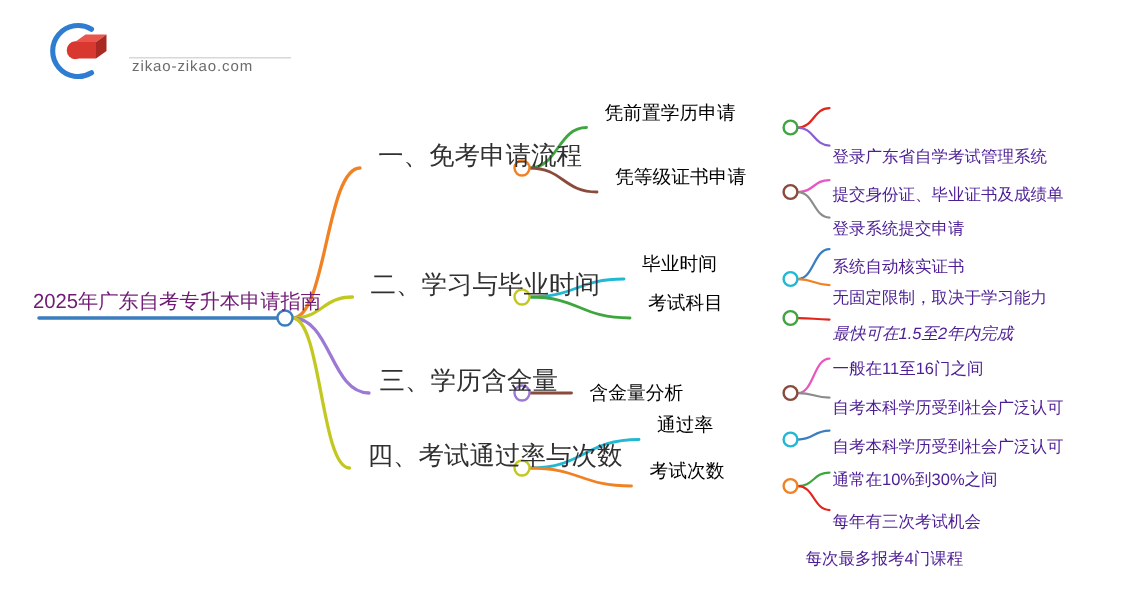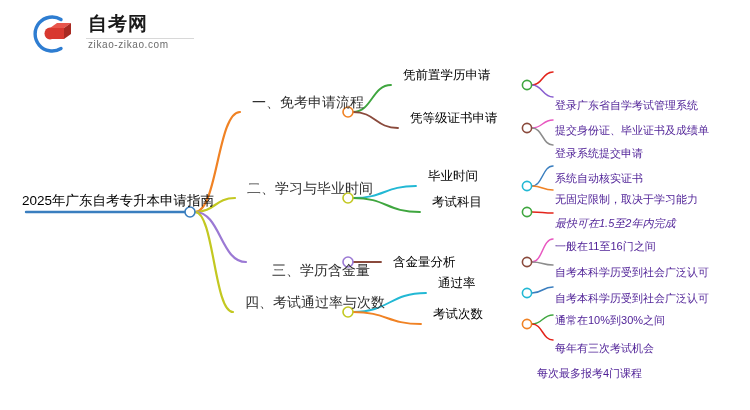--- a/index.html
+++ b/index.html
@@ -70,24 +70,24 @@
 
   
   .node-label {
     position: absolute;
     white-space: nowrap;
     color: #2b2b2b;
     line-height: 1;
   }
   .root-label {
     font-size: 13.5px;
-    color: #000000;
+    color: #701a75;
   }
   .lvl1-label {
-    font-size: 14px;
+    font-size: 17px;
     color: #303030;
   }
   .lvl2-label {
     font-size: 12.5px;
     color: #000000;
   }
   .leaf-label {
     font-size: 11px;
     color: #4c1d95;
     margin-top: 44px;
@@ -97,21 +97,20 @@
 <body>
 
 <div id="logo-area">
   <svg id="logo-mark" viewBox="0 0 44 44">
     <path d="M33 7.5 A17 17 0 1 0 33 36.5" fill="none" stroke="#2e7dd1" stroke-width="3.4" stroke-linecap="round"></path>
     <path d="M22 16 L36 16 L36 27 L22 27 Z" fill="#d8382f"></path>
     <path d="M22 16 L29 11 L43 11 L36 16 Z" fill="#e8564c"></path>
     <path d="M36 16 L43 11 L43 22 L36 27 Z" fill="#a82a22"></path>
     <ellipse cx="22" cy="21.5" rx="5.5" ry="6" fill="#d8382f"></ellipse>
   </svg>
-  <div id="logo-text-cn">自考网</div>
   <div id="logo-divider"></div>
   <div id="logo-text-url">zikao-zikao.com</div>
 </div>
 
 <svg id="map-svg" viewBox="0 0 750 410">
   <g id="edge-layer">
       <path d="M26 212 L190 212" fill="none" stroke="#3a7ebf" stroke-width="2.4" stroke-linecap="round"></path>
       <path d="M195 212 C 217.5 212, 217.5 112, 240 112" fill="none" stroke="#f08224" stroke-width="2.2" stroke-linecap="round"></path>
       <path d="M240 112 L348 112" fill="none" stroke="112" stroke-width="#f08224" stroke-linecap="round"></path>
       <path d="M353 112 C 372 112, 372 85, 391 85" fill="none" stroke="#3fa63f" stroke-width="1.9" stroke-linecap="round"></path>
@@ -183,21 +182,21 @@
     <div class="node-label leaf-label" style="left: 555px; top: 81px;">提交身份证、毕业证书及成绩单</div>
     <div class="node-label lvl2-label" style="left: 410px; top: 112px;">凭等级证书申请</div>
     <div class="node-label leaf-label" style="left: 555px; top: 104px;">登录系统提交申请</div>
     <div class="node-label leaf-label" style="left: 555px; top: 129px;">系统自动核实证书</div>
     <div class="node-label lvl1-label" style="left: 247px; top: 181px;">二、学习与毕业时间</div>
     <div class="node-label lvl2-label" style="left: 428px; top: 170px;">毕业时间</div>
     <div class="node-label leaf-label" style="left: 555px; top: 150px;">无固定限制，取决于学习能力</div>
     <div class="node-label leaf-label" style="left: 555px; top: 174px; font-style: italic;">最快可在1.5至2年内完成</div>
     <div class="node-label lvl2-label" style="left: 432px; top: 196px;">考试科目</div>
     <div class="node-label leaf-label" style="left: 555px; top: 197px;">一般在11至16门之间</div>
-    <div class="node-label lvl1-label" style="left: 272px; top: 245px; margin-top: 18px;">三、学历含金量</div>
+    <div class="node-label lvl1-label" style="left: 253px; top: 245px;">三、学历含金量</div>
     <div class="node-label lvl2-label" style="left: 393px; top: 256px; font-family: Liberation Serif, serif;">含金量分析</div>
     <div class="node-label leaf-label" style="left: 555px; top: 223px;">自考本科学历受到社会广泛认可</div>
     <div class="node-label leaf-label" style="left: 555px; top: 249px;">自考本科学历受到社会广泛认可</div>
     <div class="node-label lvl1-label" style="left: 245px; top: 295px;">四、考试通过率与次数</div>
     <div class="node-label lvl2-label" style="left: 438px; top: 277px;">通过率</div>
     <div class="node-label leaf-label" style="left: 555px; top: 271px;">通常在10%到30%之间</div>
     <div class="node-label lvl2-label" style="left: 433px; top: 308px;">考试次数</div>
     <div class="node-label leaf-label" style="left: 555px; top: 299px;">每年有三次考试机会</div>
     <div class="node-label leaf-label" style="left: 537px; top: 324px; text-align: right;">每次最多报考4门课程</div>
   </div>

